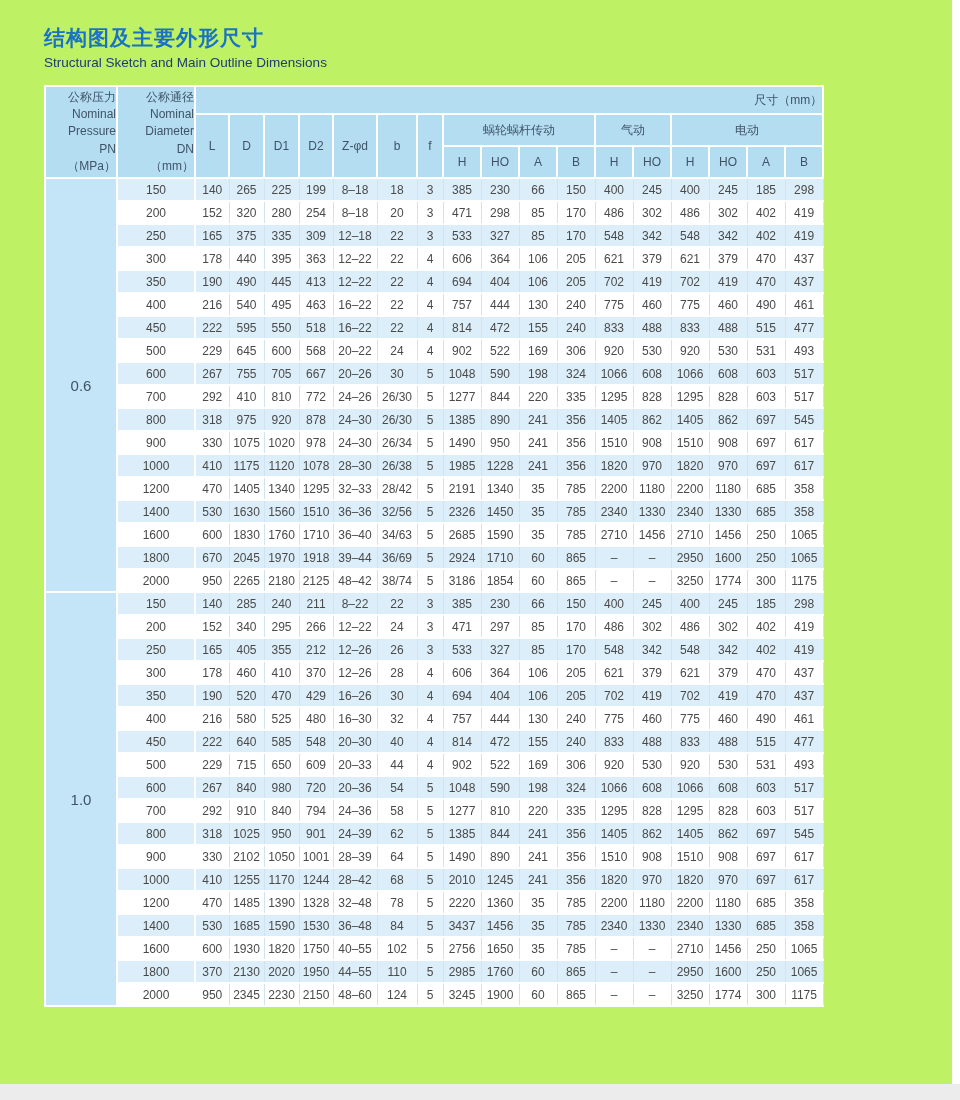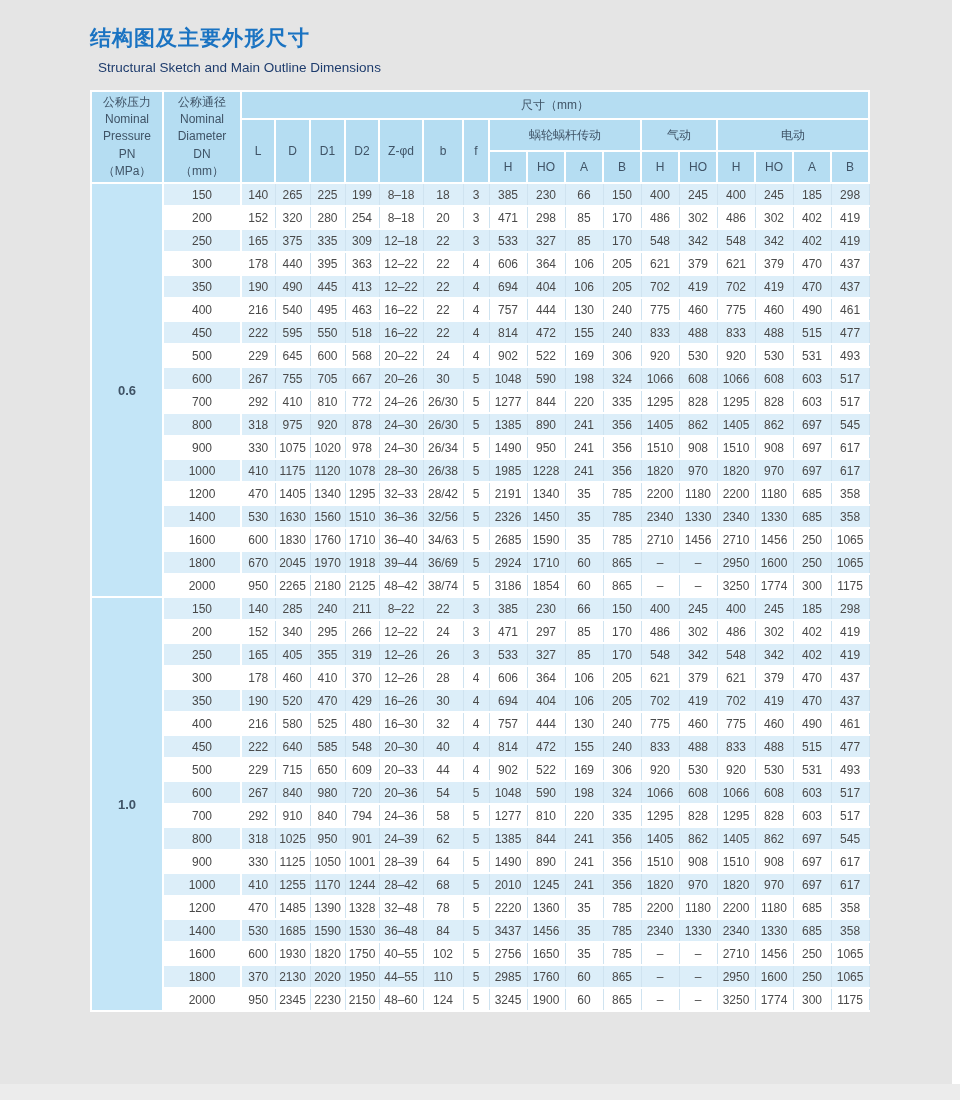--- a/index.html
+++ b/index.html
@@ -1,34 +1,34 @@
 <!DOCTYPE html>
 <html><head>
 <meta charset="utf-8">
 <style>
   html,body{margin:0;padding:0;background:#ffffff;width:960px;height:1100px;overflow:hidden;
     font-family:"Liberation Sans","DejaVu Sans",sans-serif;}
-  .page{position:relative;width:952px;height:1100px;background:#e5e5e5;box-sizing:border-box;
-    padding:24px 0 0 90px;}
+  .page{position:relative;width:952px;height:1100px;background:#bef264;box-sizing:border-box;
+    padding:24px 0 0 44px;}
   .title-zh{font-size:21px;font-weight:bold;color:#1a73c2;margin:0 0 3px 0;letter-spacing:1px;}
-  .title-en{font-size:13.5px;color:#1e3c6d;margin:8px;}
+  .title-en{font-size:13.5px;color:#1e3c6d;margin:0;}
   table.dims{border-collapse:collapse;table-layout:fixed;width:778px;margin-top:15px;}
   table.dims th{background:#b5ddf2;border:2px solid #ffffff;color:#3f5366;font-weight:normal;
     font-size:12px;text-align:center;padding:1px 0;}
   th.tall{white-space:pre-line;line-height:1.45;font-size:12px;}
-  tr.band1 th{height:24px;}
+  tr.band1 th{height:24px;text-align:right;}
   tr.band2 th{height:28px;}
   tr.band3 th{height:28px;}
   table.dims td{font-size:12px;color:#4a4a4a;text-align:center;height:21px;padding:0;
     border-left:1px solid #cfe3f0;border-right:1px solid #cfe3f0;
     border-top:2px solid #ffffff;border-bottom:2px solid #ffffff;background:#ffffff;}
   tr.alt td{background:#dceef9;}
   table.dims td.dn{border-left:2px solid #ffffff;border-right:2px solid #ffffff;color:#474747;}
-  table.dims td.pn{background:#c3e5f7;border:2px solid #ffffff;color:#3f5366;font-size:13px;
-    vertical-align:middle;font-weight:bold;}
+  table.dims td.pn{background:#c3e5f7;border:2px solid #ffffff;color:#3f5366;font-size:15px;
+    vertical-align:middle;}
   .footer-band{position:absolute;left:0;bottom:0;width:960px;height:16px;background:#ececec;}
 </style>
 </head>
 <body>
 
 <div class="page">
   <h1 class="title-zh">结构图及主要外形尺寸</h1>
   <div class="title-en">Structural Sketch and Main Outline Dimensions</div>
 
   <table class="dims">
@@ -493,21 +493,21 @@
           <td>486</td>
           <td>302</td>
           <td>402</td>
           <td>419</td>
         </tr>
         <tr class="alt">
           <td class="dn">250</td>
           <td>165</td>
           <td>405</td>
           <td>355</td>
-          <td>319</td>
+          <td>212</td>
           <td>12–26</td>
           <td>26</td>
           <td>3</td>
           <td>533</td>
           <td>327</td>
           <td>85</td>
           <td>170</td>
           <td>548</td>
           <td>342</td>
           <td>548</td>
@@ -671,21 +671,21 @@
           <td>1405</td>
           <td>862</td>
           <td>1405</td>
           <td>862</td>
           <td>697</td>
           <td>545</td>
         </tr>
         <tr>
           <td class="dn">900</td>
           <td>330</td>
-          <td>1125</td>
+          <td>2102</td>
           <td>1050</td>
           <td>1001</td>
           <td>28–39</td>
           <td>64</td>
           <td>5</td>
           <td>1490</td>
           <td>890</td>
           <td>241</td>
           <td>356</td>
           <td>1510</td>

